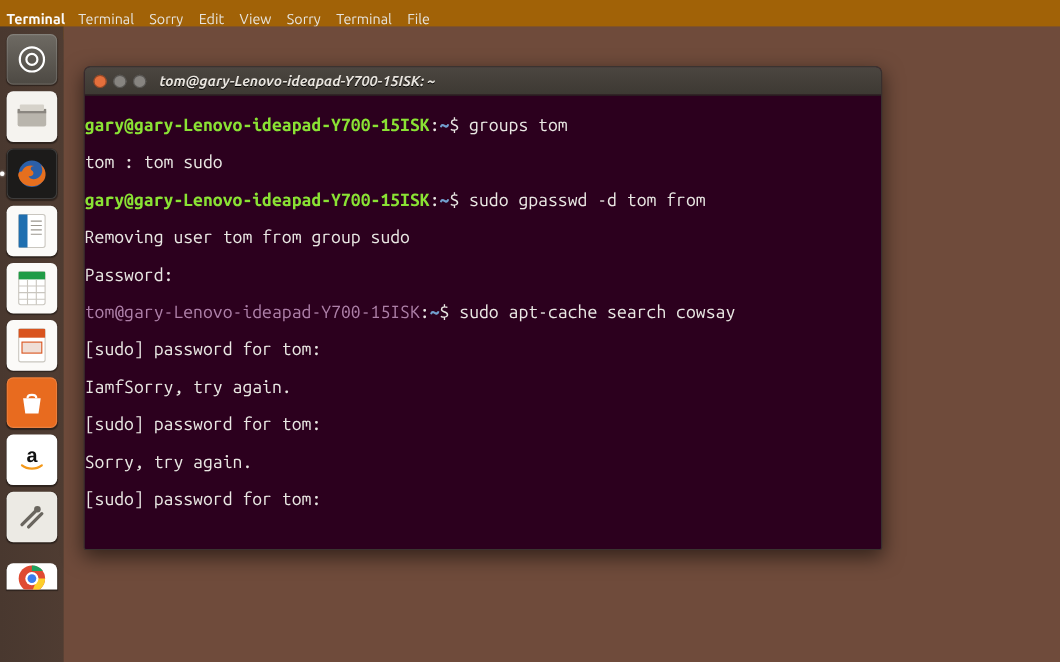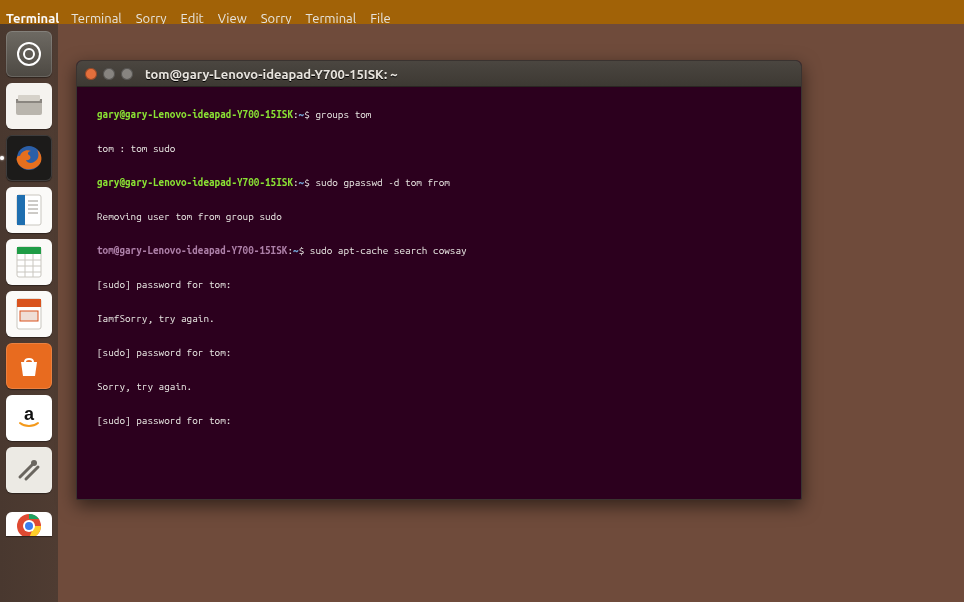--- a/index.html
+++ b/index.html
@@ -44,29 +44,29 @@
   .titlebar {
     height: 26px; background: linear-gradient(#4b4640,#3d3933);
     display:flex; align-items:center; padding: 0 8px; gap:6px;
     color:#e8e4de; font-size: 13px; font-weight:bold;
     border-bottom:1px solid #2a2622;
   }
   .wbtn { width:12px; height:12px; border-radius:50%; box-shadow: inset 0 0 0 1px rgba(0,0,0,.35);}
   .wbtn.close { background:#e46f3c;}
   .wbtn.min   { background:#878480;}
   .wbtn.max   { background:#878480;}
-  .titlebar .title { margin-left:6px; text-shadow:0 1px 0 #000;}
+  .titlebar .title { margin-left:6px; text-shadow:0 1px 0 #000;font-style:italic;}
   .termbody {
-    flex:1; padding: 2px 20px; font-family: "Ubuntu Mono","DejaVu Sans Mono",monospace;
-    font-size: 10px; line-height: 17px; color:#e9e7e3; overflow:hidden;
+    flex:1; padding: 2px 0; font-family: "Ubuntu Mono","DejaVu Sans Mono",monospace;
+    font-size: 16px; line-height: 17px; color:#e9e7e3; overflow:hidden;
     white-space: pre;
   }
   .line { white-space: pre; }
   .p-user { color:#8ae234; font-weight:bold;} 
-  .p-tom  { color:#ad7fa8; font-weight:bold;} 
+  .p-tom  { color:#ad7fa8; font-weight:normal;} 
   .p-colon{ color:#e9e7e3;}
   .p-path { color:#729fcf; font-weight:bold;}
   .p-dollar{ color:#e9e7e3;}
   .cmd    { color:#e9e7e3;}
 </style>
 </head>
 <body>
 
 <div class="menubar">
   <span class="app-label">Terminal</span>
@@ -187,20 +187,21 @@
       <span class="wbtn close"></span>
       <span class="wbtn min"></span>
       <span class="wbtn max"></span>
       <span class="title">tom@gary-Lenovo-ideapad-Y700-15ISK: ~</span>
     </div>
     <div class="termbody">
 <div class="line"><span class="p-user">gary@gary-Lenovo-ideapad-Y700-15ISK</span><span class="p-colon">:</span><span class="p-path">~</span><span class="p-dollar">$</span><span class="cmd"> groups tom</span></div>
 <div class="line">tom : tom sudo</div>
 <div class="line"><span class="p-user">gary@gary-Lenovo-ideapad-Y700-15ISK</span><span class="p-colon">:</span><span class="p-path">~</span><span class="p-dollar">$</span><span class="cmd"> sudo gpasswd -d tom from</span></div>
 <div class="line">Removing user tom from group sudo</div>
+<div class="line">Password:</div>
 <div class="line"><span class="p-tom">tom@gary-Lenovo-ideapad-Y700-15ISK</span><span class="p-colon">:</span><span class="p-path">~</span><span class="p-dollar">$</span><span class="cmd"> sudo apt-cache search cowsay</span></div>
 <div class="line">[sudo] password for tom:</div>
 <div class="line">IamfSorry, try again.</div>
 <div class="line">[sudo] password for tom:</div>
 <div class="line">Sorry, try again.</div>
 <div class="line">[sudo] password for tom:</div>
 
 
     </div>
   </div>

